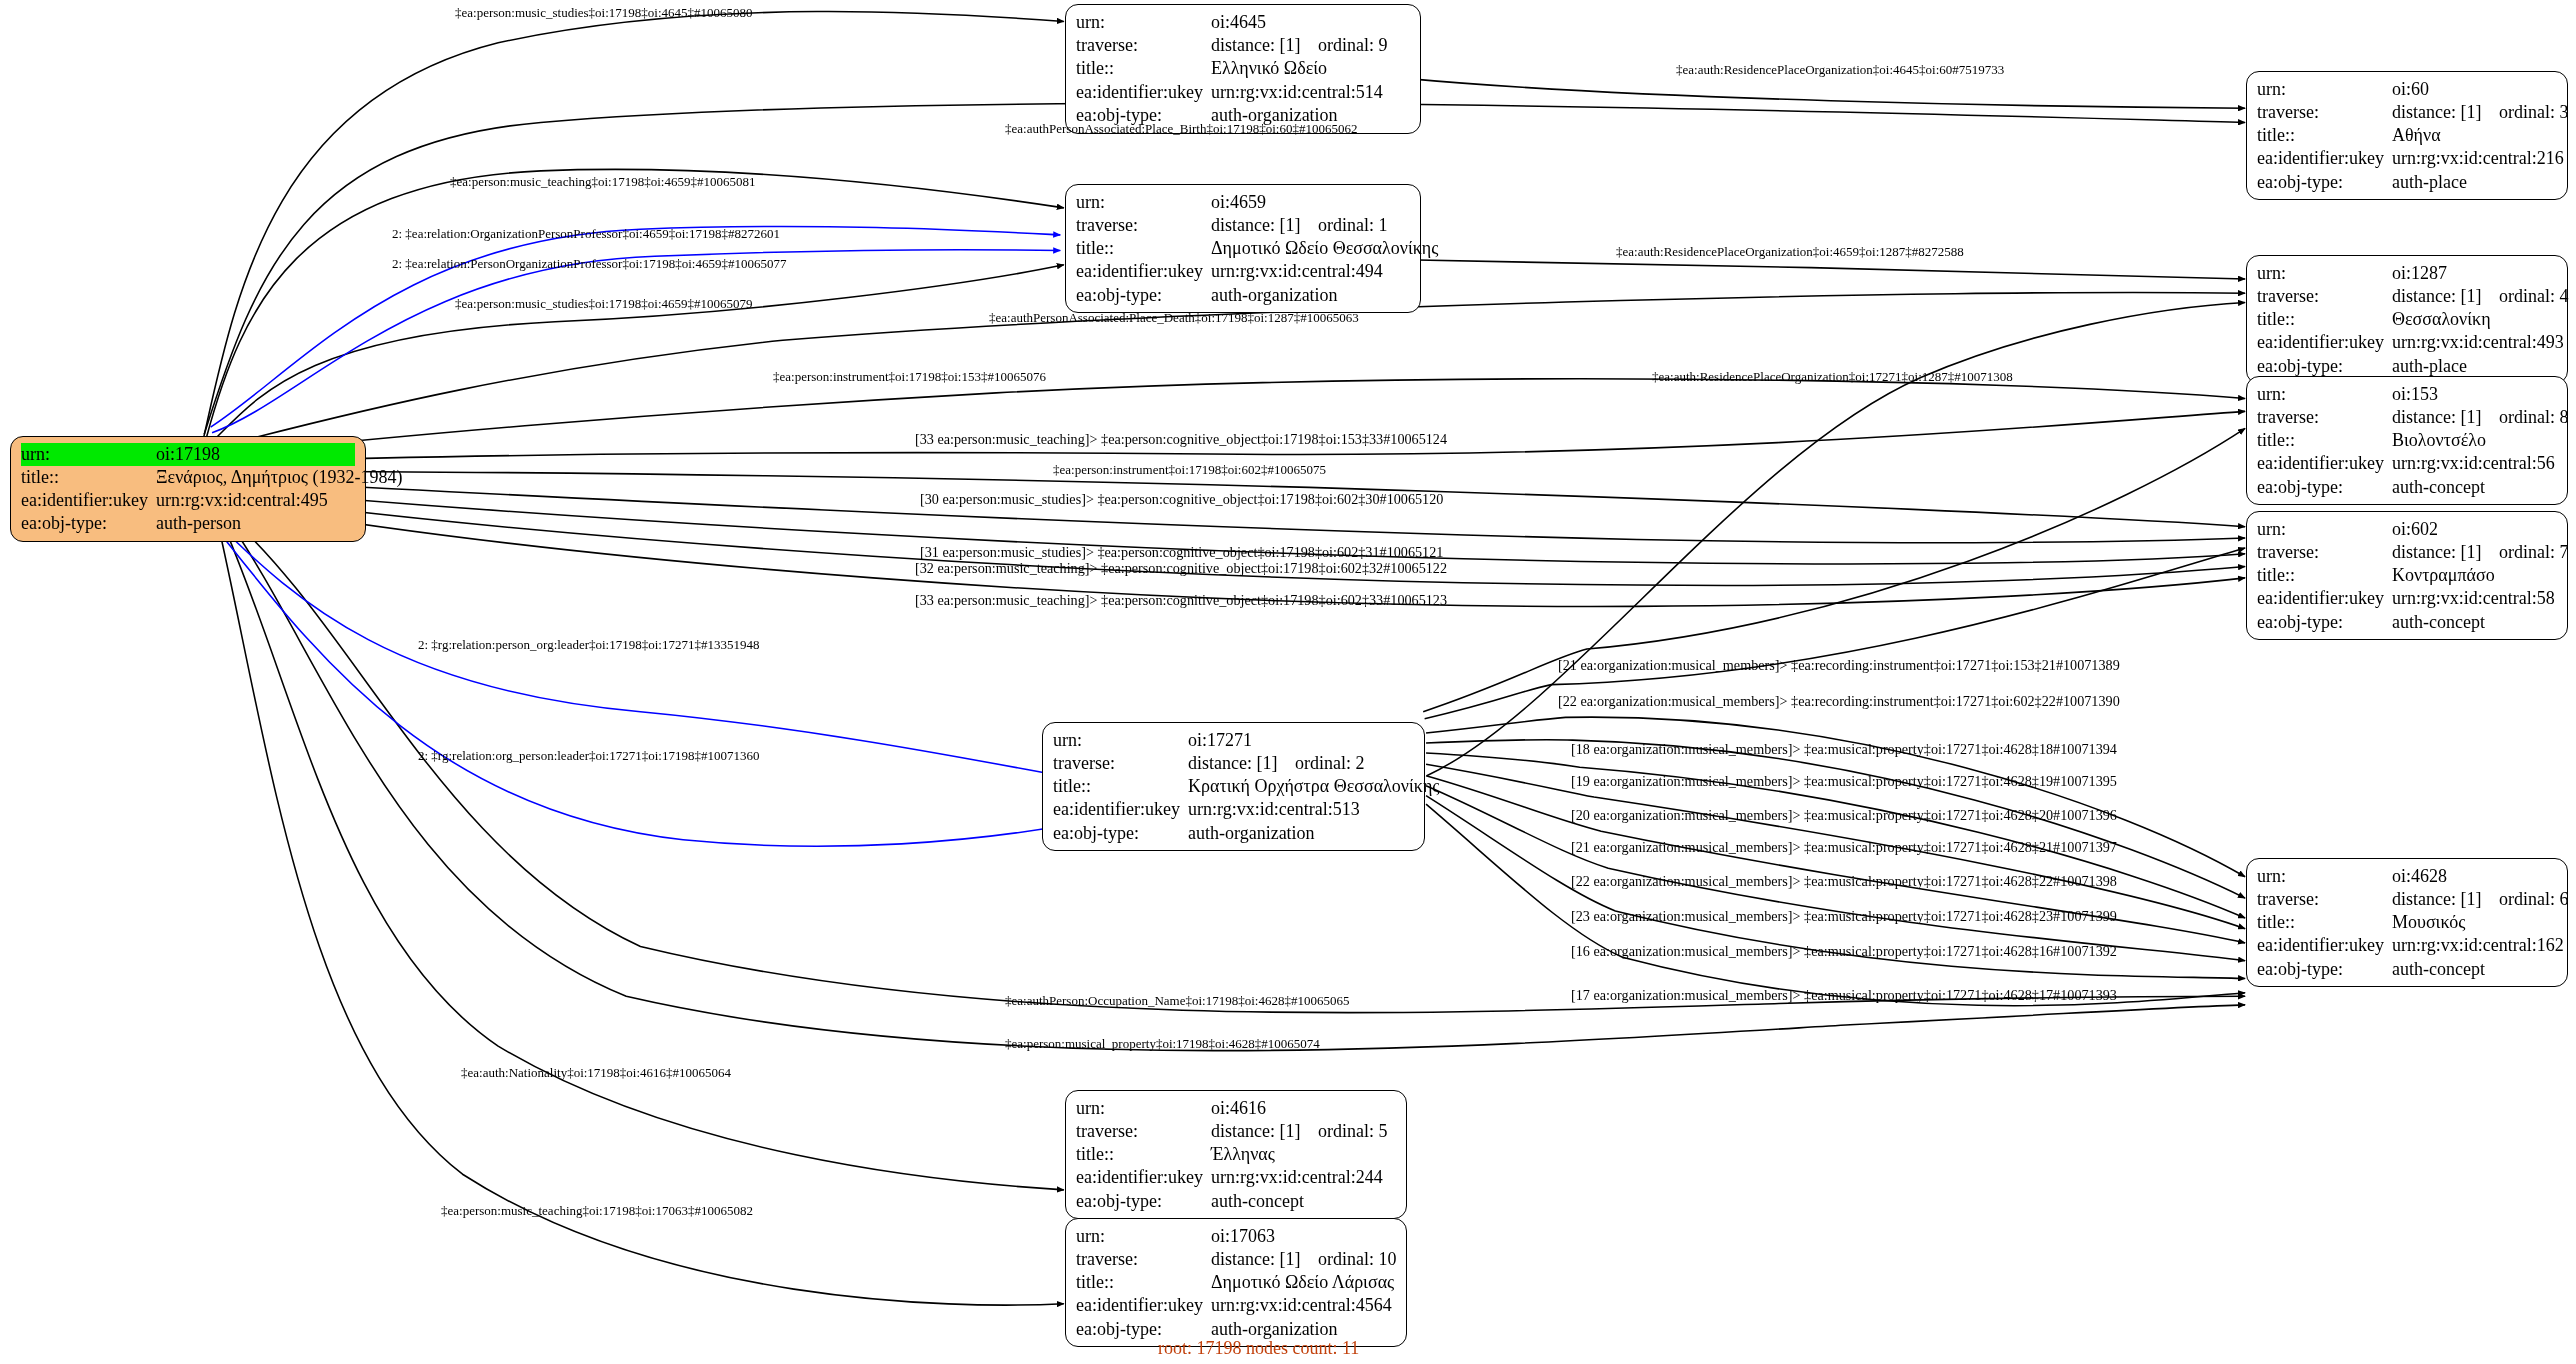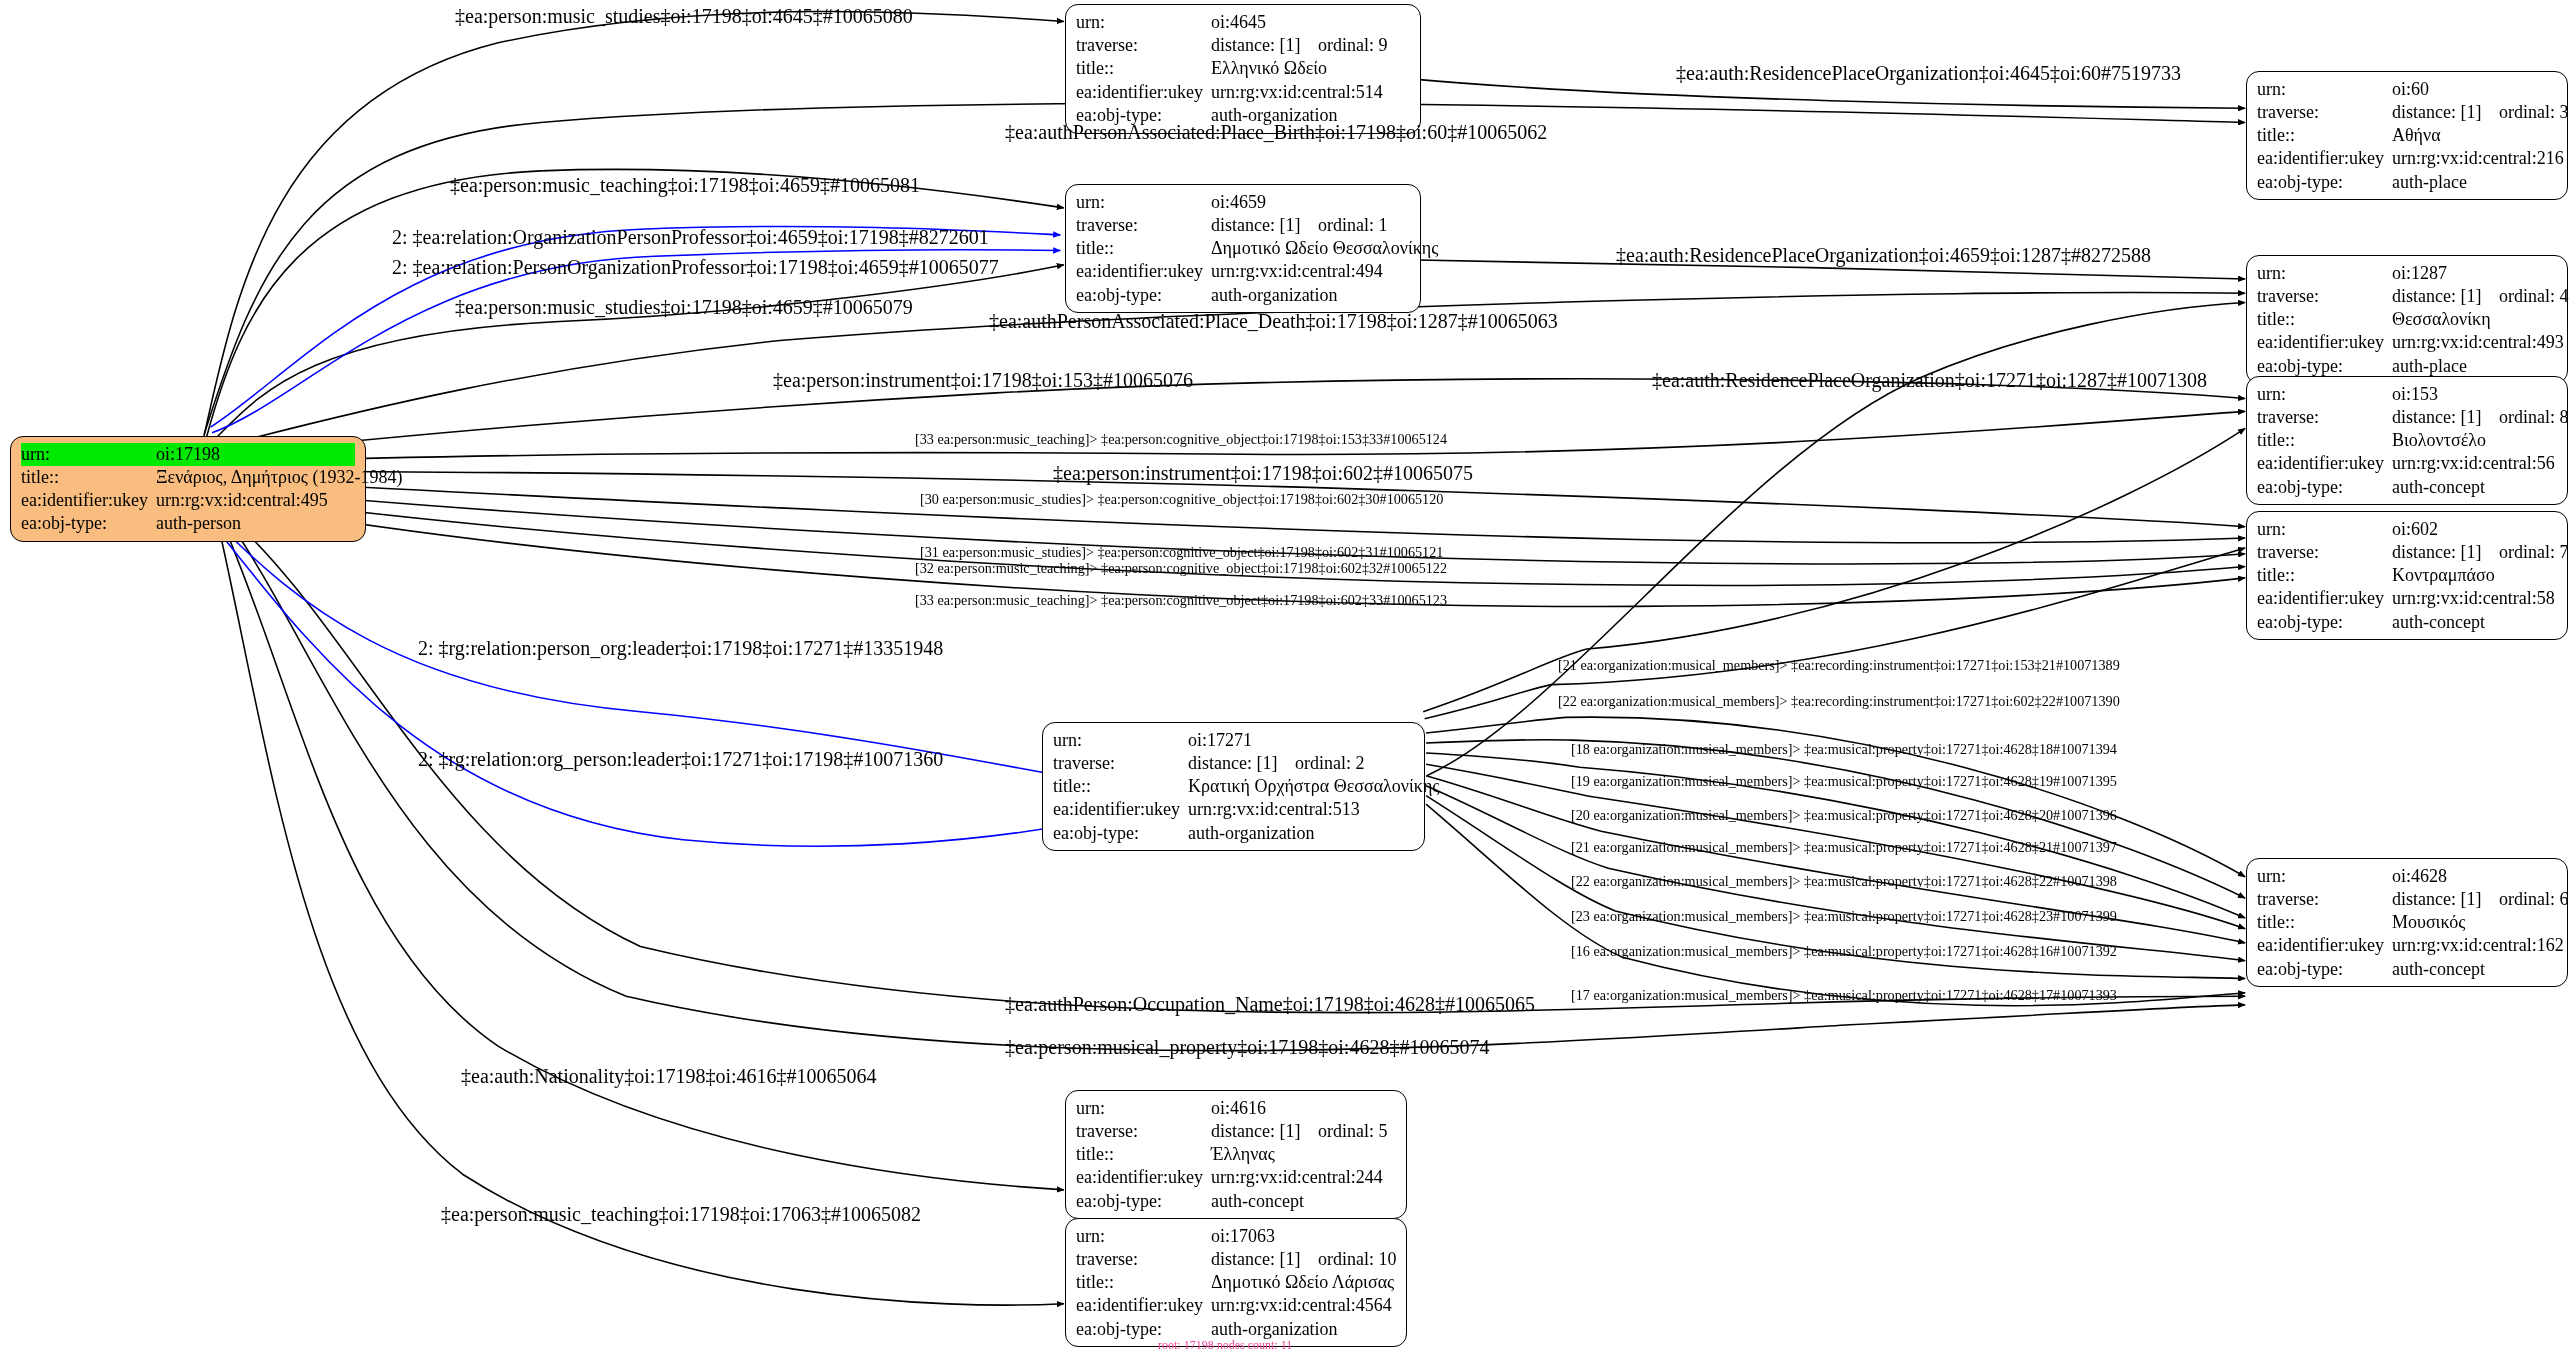--- a/index.html
+++ b/index.html
@@ -29,30 +29,30 @@
     border-color:#000000;
   }
   .row{display:flex;align-items:baseline;}
   .k{display:inline-block;width:135px;flex:0 0 135px;}
   .v{display:inline-block;}
   .row.hl{background:#00e900;}
   .row.hl .k,.row.hl .v{background:#00e900;}
   .row .v .dist{display:inline-block;min-width:107px;}
   .elabel{
     position:absolute;
-    font-size:20px;
+    font-size:13px;
     color:#000000;
     white-space:nowrap;
     line-height:1;
   }
   .elabel.small{font-size:14.2px;}
   .footer{
     position:absolute;
-    font-size:12px;
-    color:#ec4899;
+    font-size:18px;
+    color:#c2410c;
     white-space:nowrap;
   }
 </style>
 </head>
 <body>
 
 <div id="canvas">
 
   <svg id="edges" viewBox="0 0 3620 1918">
     <defs>

